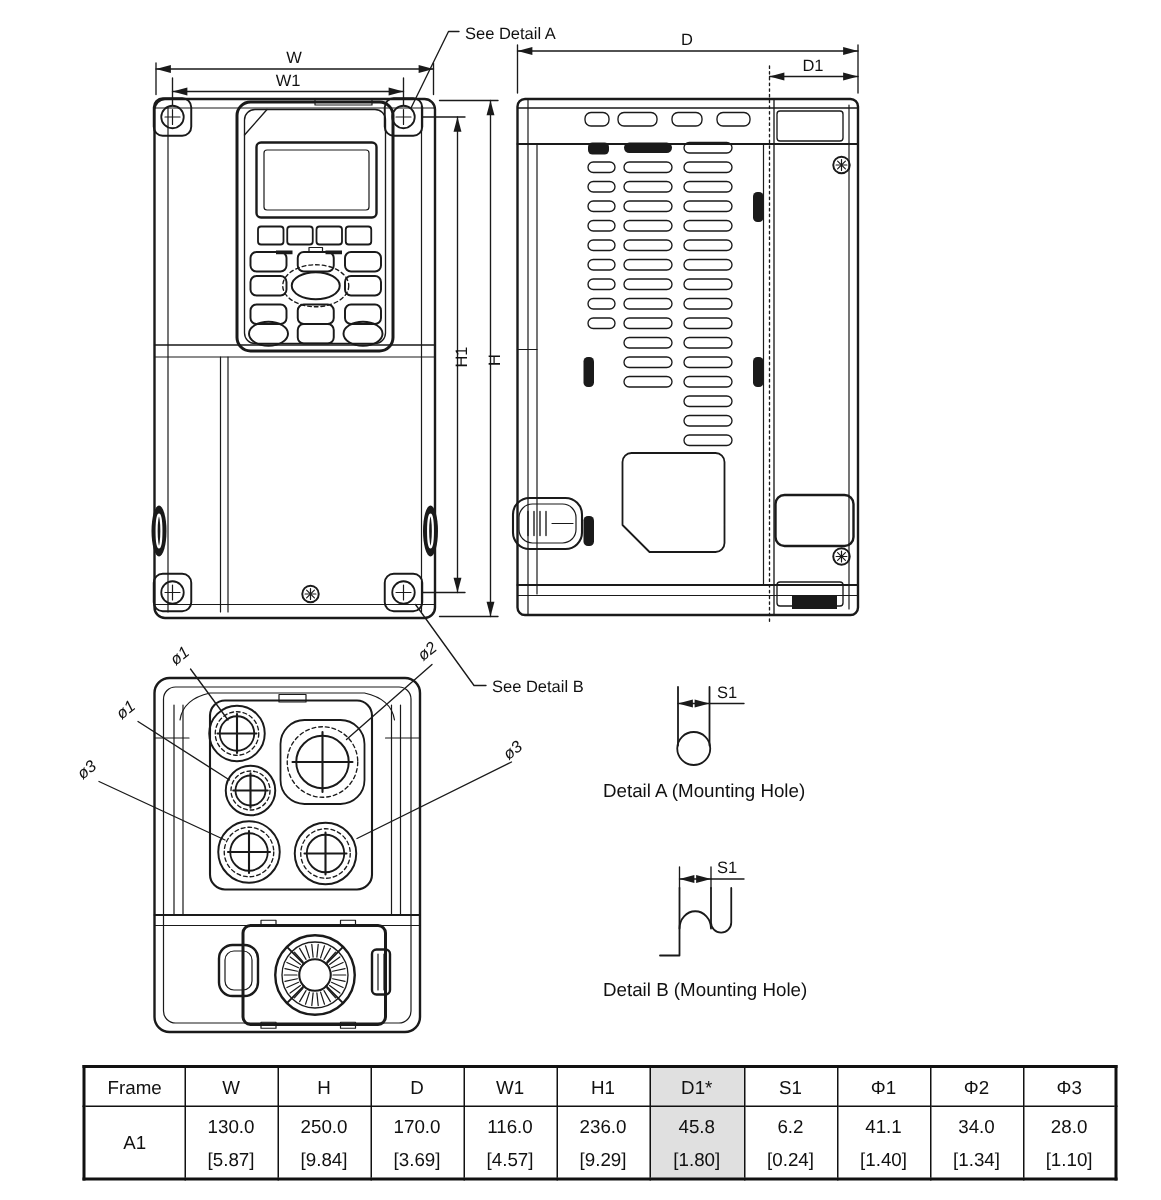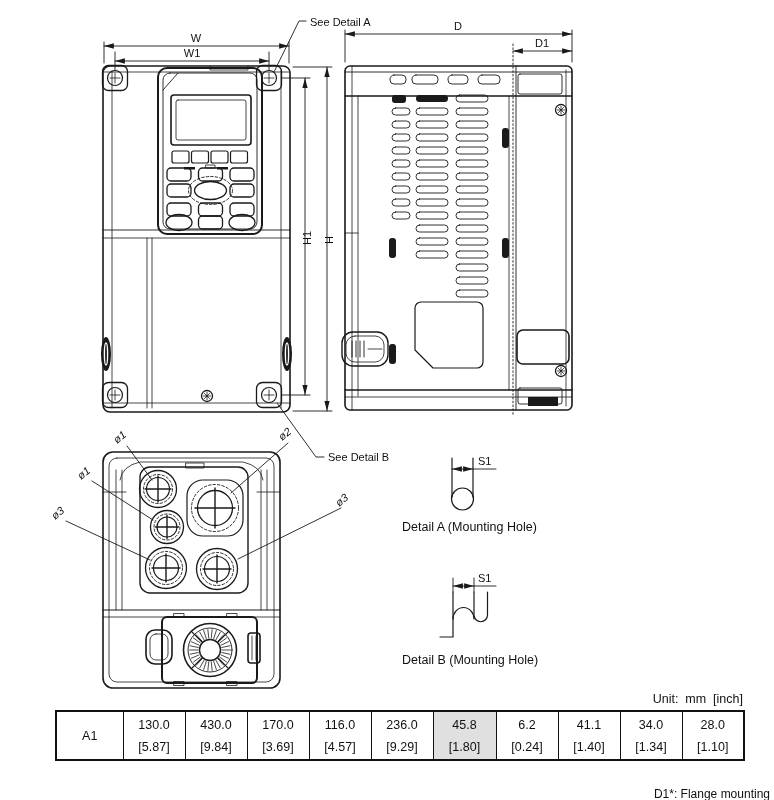--- a/index.html
+++ b/index.html
@@ -363,45 +363,57 @@
     <path d="M453,586 H474" class="dim" marker-start="url(#arr)" marker-end="url(#arr)"></path>
     <path d="M474,586 H496" class="dim"></path>
     <text x="478" y="582">S1</text>
     <path d="M453,592 V637 M440,637 H453" class="w12"></path>
     <path d="M453,619 A10.5,11.5 0 0 1 474,619" class="w12"></path>
     <path d="M474,592 V615 A6.75,6.75 0 0 0 487.5,615 V592" class="w12"></path>
     <text class="caption" x="402" y="664">Detail B (Mounting Hole)</text>
   </g>
 </svg>
 
-<div class="unit">Unit:  mm  [inch]</div>
 
 <table class="dims">
   <colgroup>
     <col style="width:67px">
         <col style="width:62px">
         <col style="width:62px">
         <col style="width:62px">
     <col style="width:62px">
         <col style="width:62px">
         <col style="width:63px">
         <col style="width:62px">
     <col style="width:62px">
         <col style="width:62px">
         <col style="width:62px">
   </colgroup>
   <tbody>
+        <tr>
+    <th>Frame</th>
+    <th>W</th>
+    <th>H</th>
+    <th>D</th>
+    <th>W1</th>
+    <th>H1</th>
+    <th class="hl" style="background: rgb(224, 224, 224);">D1*</th>
+    <th>S1</th>
+    <th>Φ1</th>
+    <th>Φ2</th>
+    <th>Φ3</th>
+  </tr>
   <tr>
     <td>A1</td>
     <td class="cell2">
       <div>130.0</div>
       <div>[5.87]</div>
           </td>
     <td class="cell2">
-      <div>430.0</div>
+      <div>250.0</div>
       <div>[9.84]</div>
           </td>
     <td class="cell2">
       <div>170.0</div>
       <div>[3.69]</div>
           </td>
     <td class="cell2">
       <div>116.0</div>
       <div>[4.57]</div>
           </td>
@@ -426,15 +438,14 @@
       <div>[1.34]</div>
           </td>
     <td class="cell2">
       <div>28.0</div>
       <div>[1.10]</div>
           </td>
   </tr>
 </tbody>
     </table>
 
-<div class="note">D1*: Flange mounting</div>
 
 </div>
 
 </body></html>

